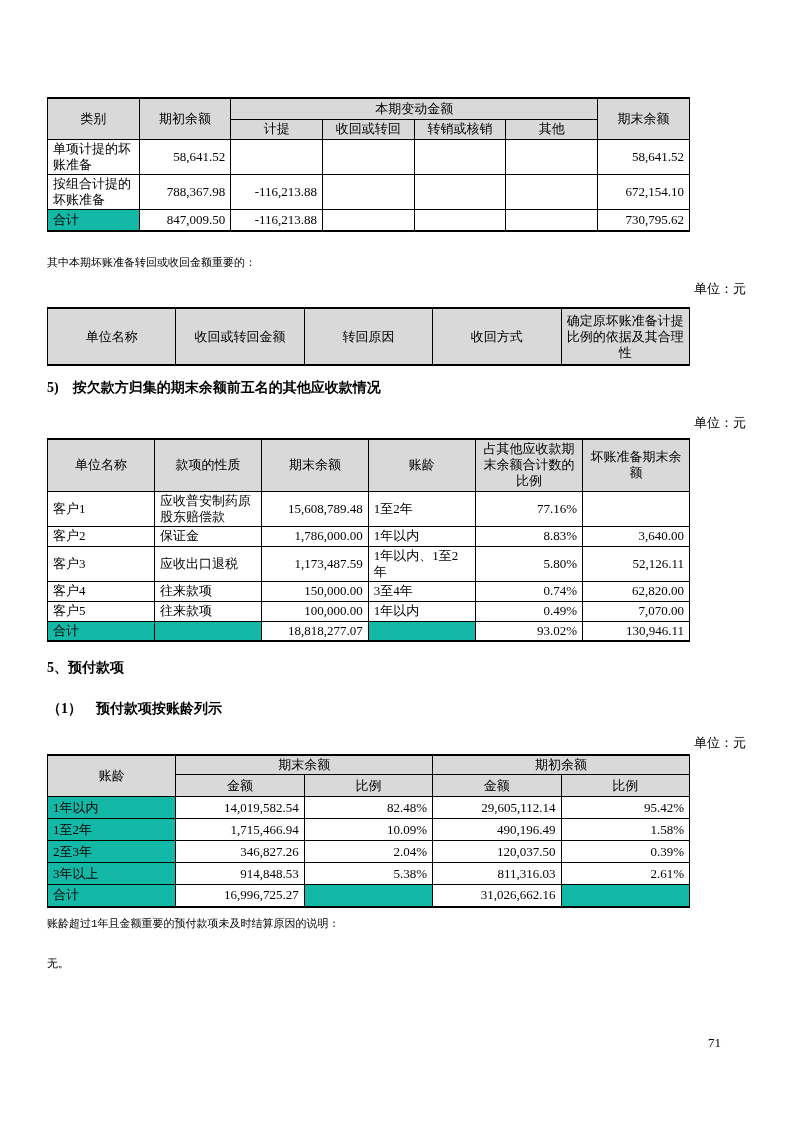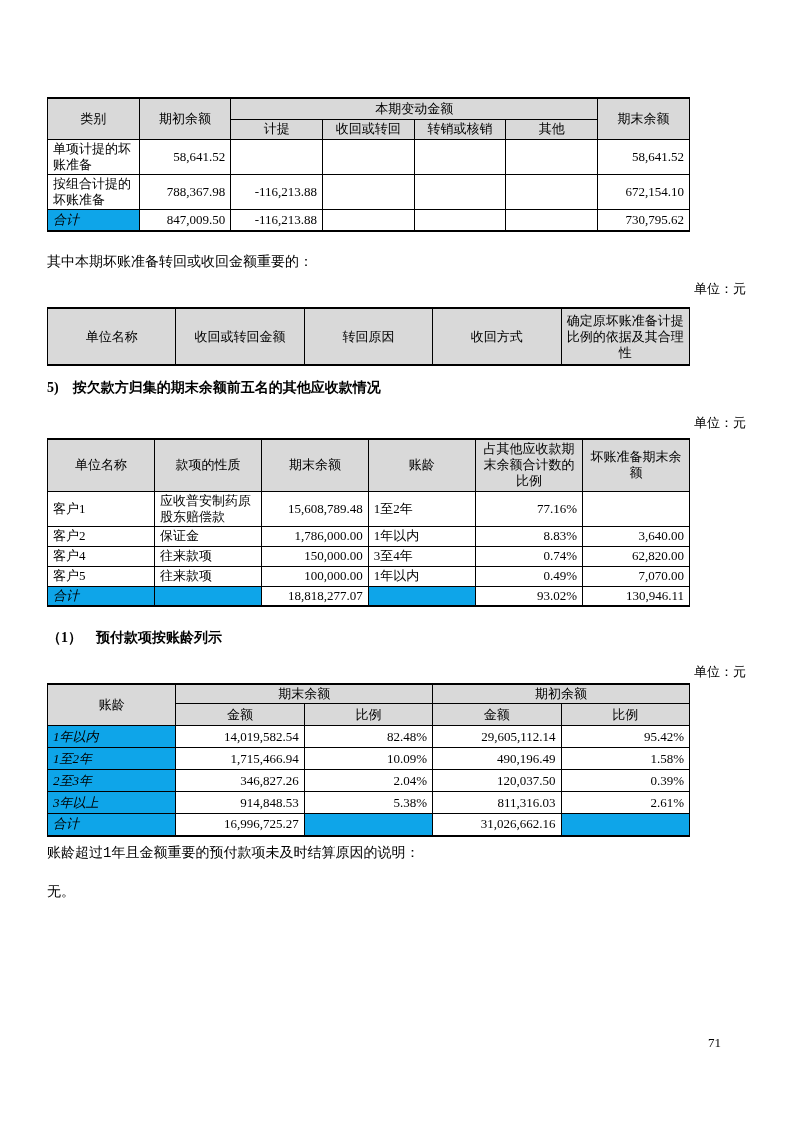--- a/index.html
+++ b/index.html
@@ -11,24 +11,24 @@
   .doc-table{
     border-collapse:collapse;width:643px;table-layout:fixed;
     font-size:13px;line-height:16px;
     border-top:2px solid #000;border-bottom:2px solid #000;
   }
   .doc-table th,.doc-table td{
     border:1px solid #000;padding:1px 5px;vertical-align:middle;
     overflow:hidden;word-break:break-all;font-weight:normal;
   }
   .doc-table th{background:#d9d9d9;text-align:center;}
-  .g{background:#0ea5e9;font-style:italic;}
+  .g{background:#14b8a6;}
   .n{text-align:right;}
   .lt{text-align:left;}
-  .txt{font-size:14px;line-height:18px;}
+  .txt{font-size:11px;line-height:18px;}
   .unit{font-size:13px;line-height:18px;text-align:right;}
   .hd{font-size:14px;font-weight:bold;line-height:20px;}
   .t1{margin-top:97px;}
   .note1{margin-top:21px;}
   .unit1{margin-top:9px;}
   .t2{margin-top:9px;}
   .h-top5{margin-top:12px;}
   .unit2{margin-top:16px;}
   .t3{margin-top:6px;}
   .h-prepay{margin-top:16px;}
@@ -156,20 +156,28 @@
         <td class="n"></td>
       </tr>
       <tr class="hr20">
         <td class="lt">客户2</td>
         <td class="lt">保证金</td>
         <td class="n">1,786,000.00</td>
         <td class="lt">1年以内</td>
         <td class="n">8.83%</td>
         <td class="n">3,640.00</td>
       </tr>
+      <tr class="hr30">
+        <td class="lt">客户3</td>
+        <td class="lt">应收出口退税</td>
+        <td class="n">1,173,487.59</td>
+        <td class="lt">1年以内、1至2年</td>
+        <td class="n">5.80%</td>
+        <td class="n">52,126.11</td>
+      </tr>
       <tr class="hr20">
         <td class="lt">客户4</td>
         <td class="lt">往来款项</td>
         <td class="n">150,000.00</td>
         <td class="lt">3至4年</td>
         <td class="n">0.74%</td>
         <td class="n">62,820.00</td>
       </tr>
       <tr class="hr20">
         <td class="lt">客户5</td>
@@ -183,20 +191,21 @@
         <td class="lt g">合计</td>
         <td class="g"></td>
         <td class="n">18,818,277.07</td>
         <td class="g"></td>
         <td class="n">93.02%</td>
         <td class="n">130,946.11</td>
       </tr>
     </tbody>
   </table>
 
+  <div class="hd h-prepay">5、预付款项</div>
   <div class="hd h-prepay-aging">（1）　预付款项按账龄列示</div>
   <div class="unit unit3">单位：元</div>
 
   <table class="doc-table t4">
     <colgroup>
       <col style="width:20%">
         <col style="width:20%">
         <col style="width:20%">
       <col style="width:20%">
         <col style="width:20%">

